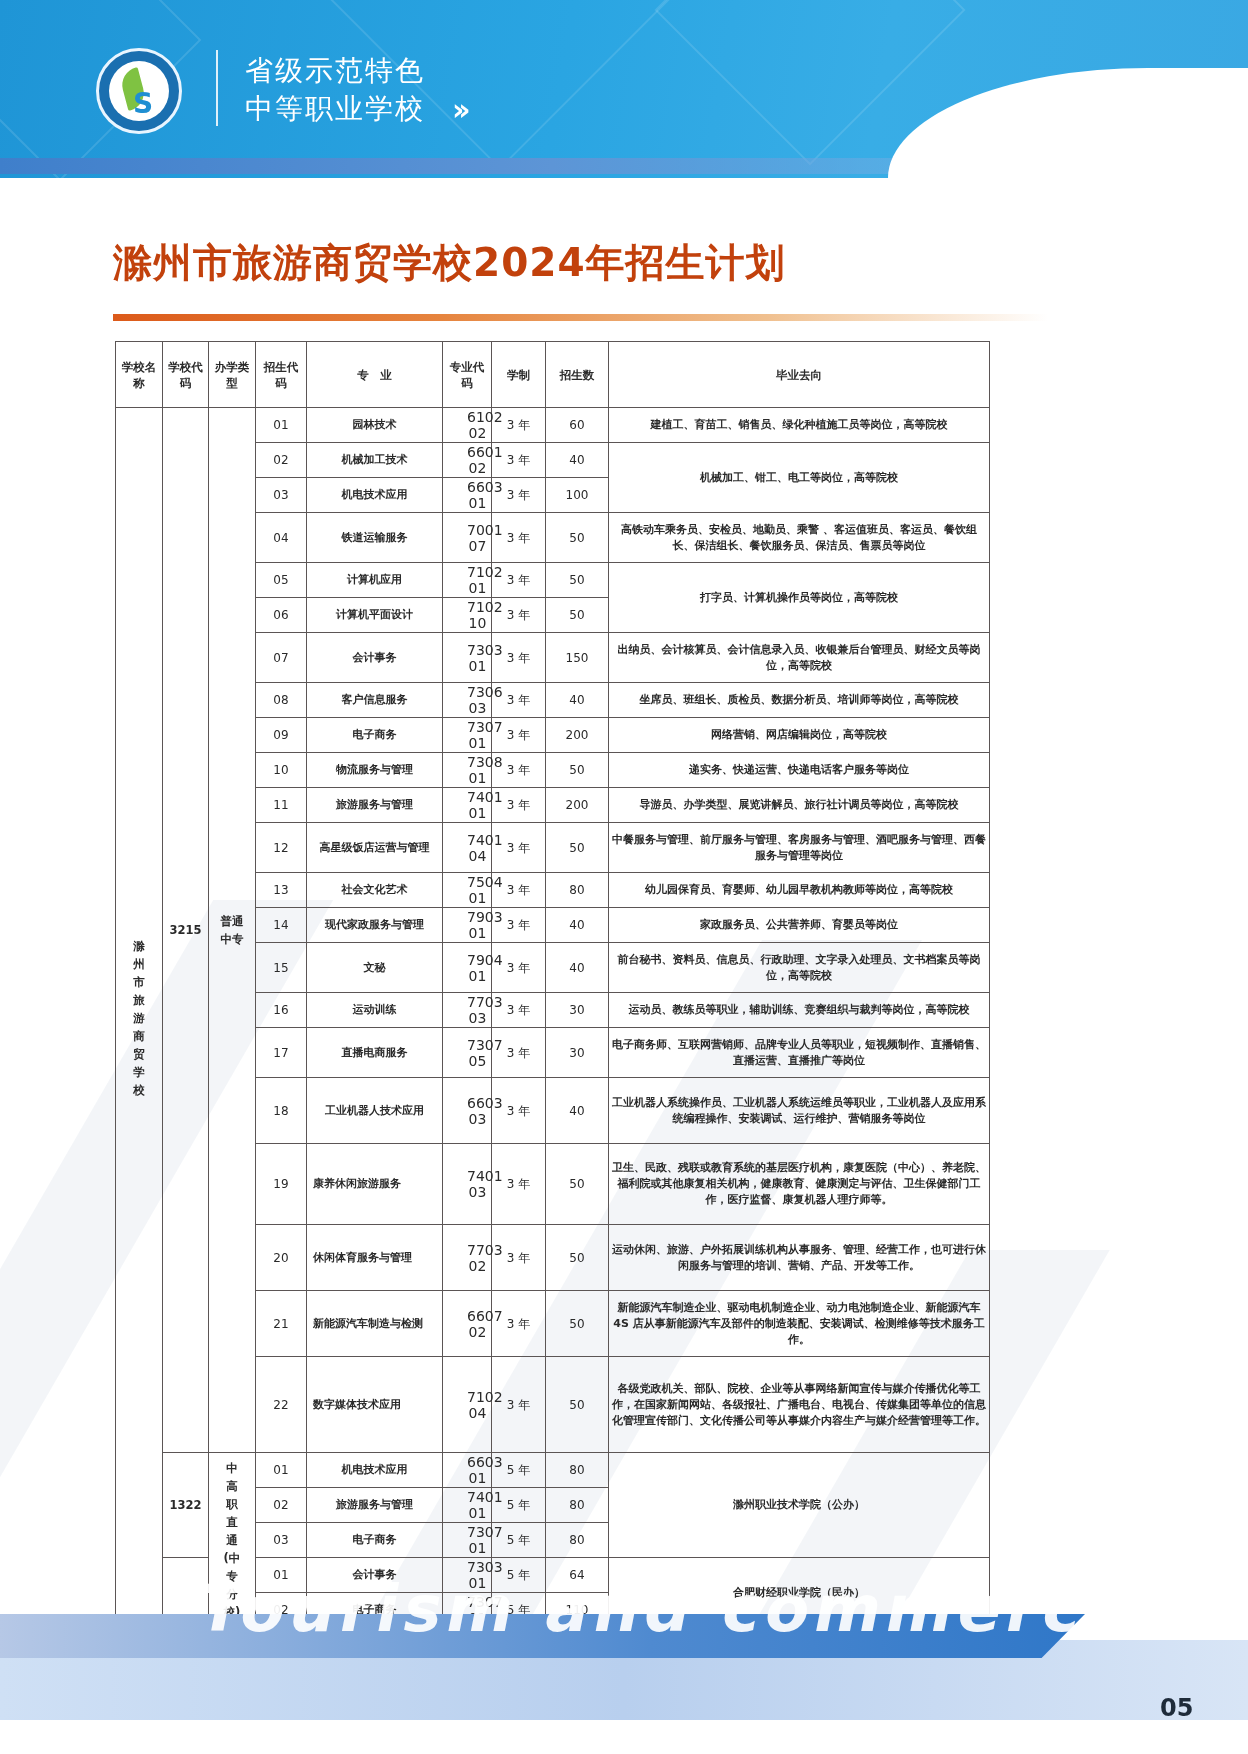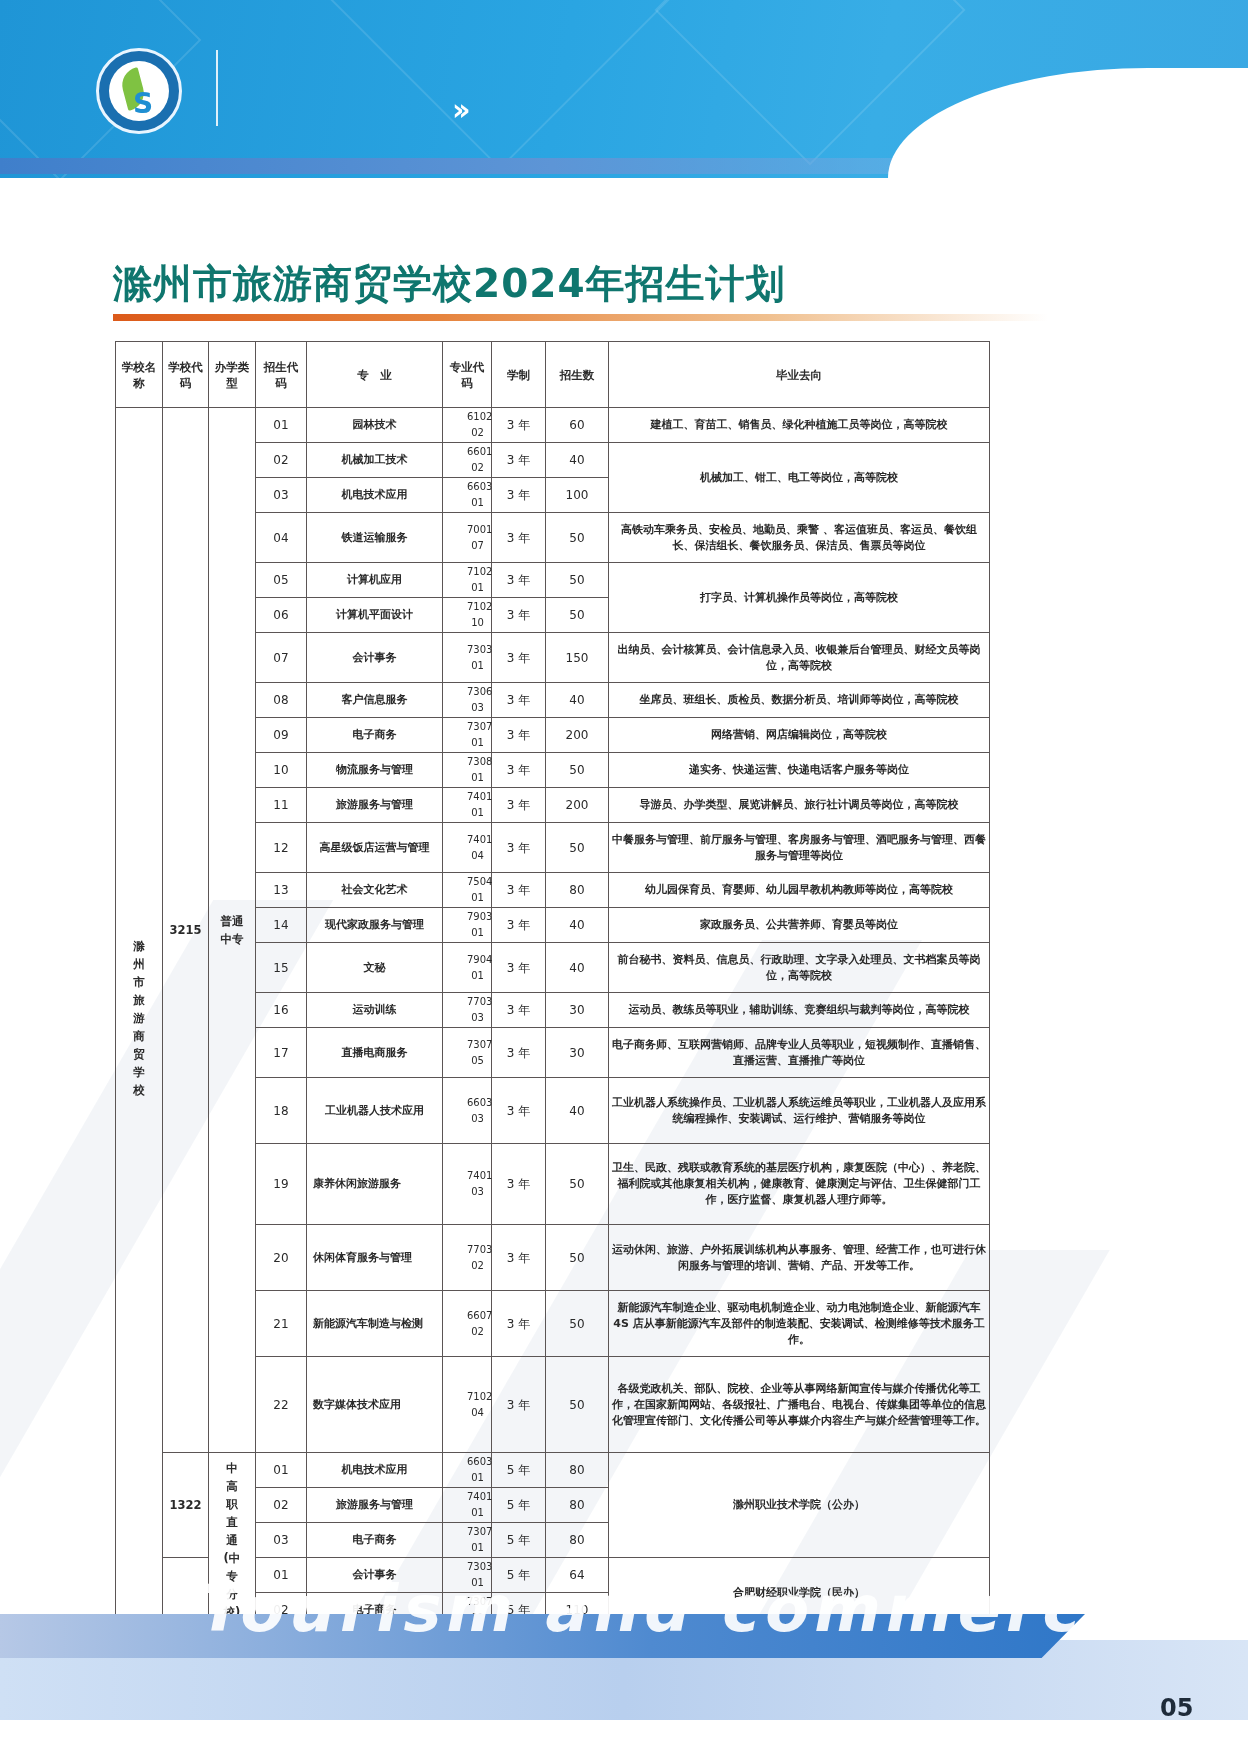--- a/index.html
+++ b/index.html
@@ -19,36 +19,36 @@
     background: #1a6fb0; border: 3px solid #e9f5ff; display: flex; align-items: center; justify-content: center; }
   .logo-inner { width: 60px; height: 60px; border-radius: 50%; background: #ffffff; position: relative; overflow: hidden; }
   .logo-leaf { position: absolute; left: 14px; top: 8px; width: 20px; height: 40px; background: #7fc242;
     border-radius: 20px 2px 20px 2px; transform: rotate(-15deg); }
   .logo-s { position: absolute; left: 24px; top: 26px; font: bold 28px "DejaVu Sans", sans-serif; color: #1f8fd2; }
   .banner-divider { position: absolute; left: 216px; top: 50px; width: 2px; height: 76px; background: rgba(255,255,255,0.85); }
   .banner-text { position: absolute; left: 245px; top: 52px; color: #ffffff; font-size: 28px; line-height: 38px; letter-spacing: 2px; }
   .chevrons { position: absolute; left: 452px; top: 92px; color: #ffffff; font-size: 30px; font-weight: bold; letter-spacing: -6px; }
 
   
-  .page-title { position: absolute; left: 113px; top: 257px; font-size: 39px; font-weight: bold; color: #0f766e; letter-spacing: 1px; }
+  .page-title { position: absolute; left: 113px; top: 236px; font-size: 39px; font-weight: bold; color: #c2410c; letter-spacing: 1px; }
   .title-bar { position: absolute; left: 113px; top: 314px; width: 935px; height: 7px;
     background: linear-gradient(90deg, #dc5a1a 0%, #e6843e 35%, #f0c08f 70%, rgba(255,255,255,0) 100%); }
 
   
   .wm { position: absolute; background: rgba(220,226,236,0.35); transform: skewX(-30deg); }
 
   
   table.plan { position: absolute; left: 115px; top: 341px; width: 874px; border-collapse: collapse; table-layout: fixed; }
   table.plan td, table.plan th { border: 1.3px solid #5b5555; text-align: center; vertical-align: middle;
     font-size: 11px; line-height: 16px; color: #2a2a2a; padding: 1px 3px; }
   table.plan th { font-weight: bold; font-size: 11.5px; height: 66px; }
   table.plan td.major { font-weight: bold; }
   table.plan td.major.left { text-align: left; padding-left: 6px; }
   table.plan td.dest { font-weight: bold; font-size: 11px; padding: 2px 2px; }
-  table.plan td.code { font-size: 10px; line-height: 16px; padding-left: 24px; }
+  table.plan td.code { font-size: 14px; line-height: 16px; padding-left: 24px; }
   table.plan td.vert { font-weight: bold; font-size: 11.5px; line-height: 18px; }
   table.plan td.seq, table.plan td.num, table.plan td.years { font-size: 12px; }
 
   
   .footer-band { position: absolute; left: 0; top: 1614px; width: 1085px; height: 44px;
     background: linear-gradient(90deg, #b6c8e6 0%, #4f8ad0 60%, #2f77c8 100%);
     clip-path: polygon(0 0, 100% 0, 96% 100%, 0 100%); }
   .footer-light { position: absolute; left: 0; top: 1640px; width: 1248px; height: 80px;
     background: linear-gradient(90deg, #cfe0f5 0%, #b8cfee 50%, #d8e5f6 100%); }
   .footer-text { position: absolute; left: 200px; top: 1572px; font-size: 64px; font-weight: bold; font-style: italic;
@@ -66,20 +66,24 @@
   <div class="banner-stripe"></div>
   <div class="banner-curve"></div>
 
   <div class="logo" title="滁州市旅游商贸学校 校徽">
     <div class="logo-inner">
       <div class="logo-leaf"></div>
       <div class="logo-s">S</div>
     </div>
   </div>
   <div class="banner-divider"></div>
+  <div class="banner-text">
+    <div>省级示范特色</div>
+    <div>中等职业学校</div>
+  </div>
   <div class="chevrons">››</div>
 </div>
 
 <div class="wm" style="left:40px;top:900px;width:120px;height:600px;"></div>
 <div class="wm" style="left:560px;top:940px;width:160px;height:700px;"></div>
 <div class="wm" style="left:860px;top:1250px;width:140px;height:380px;"></div>
 
 <h1 class="page-title">滁州市旅游商贸学校2024年招生计划</h1>
 <div class="title-bar"></div>
 

